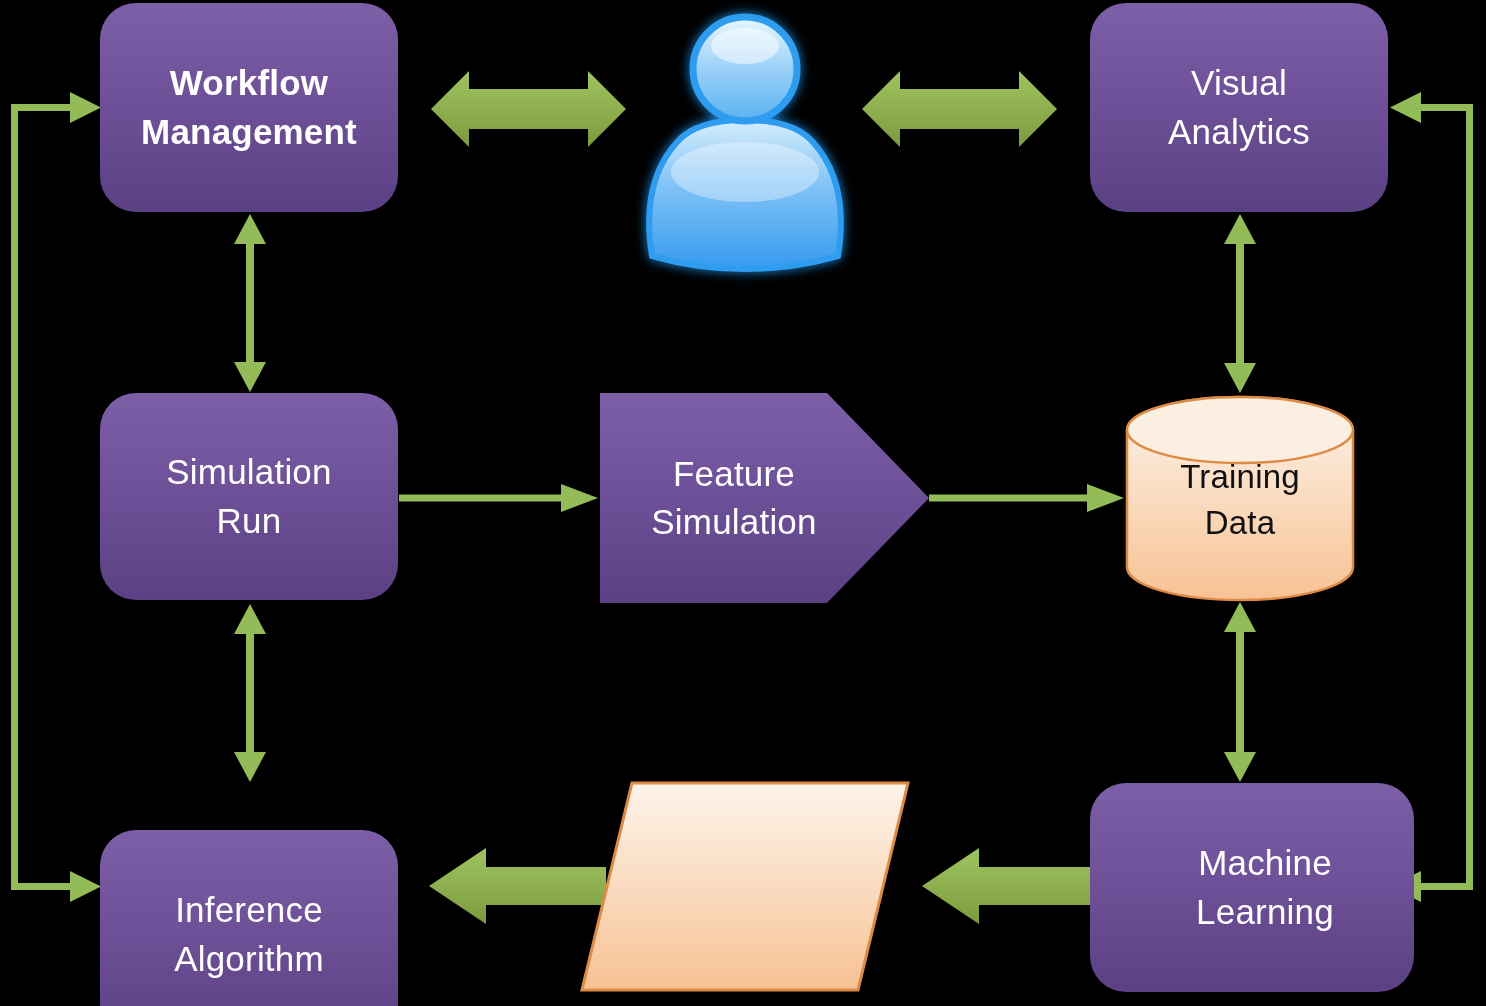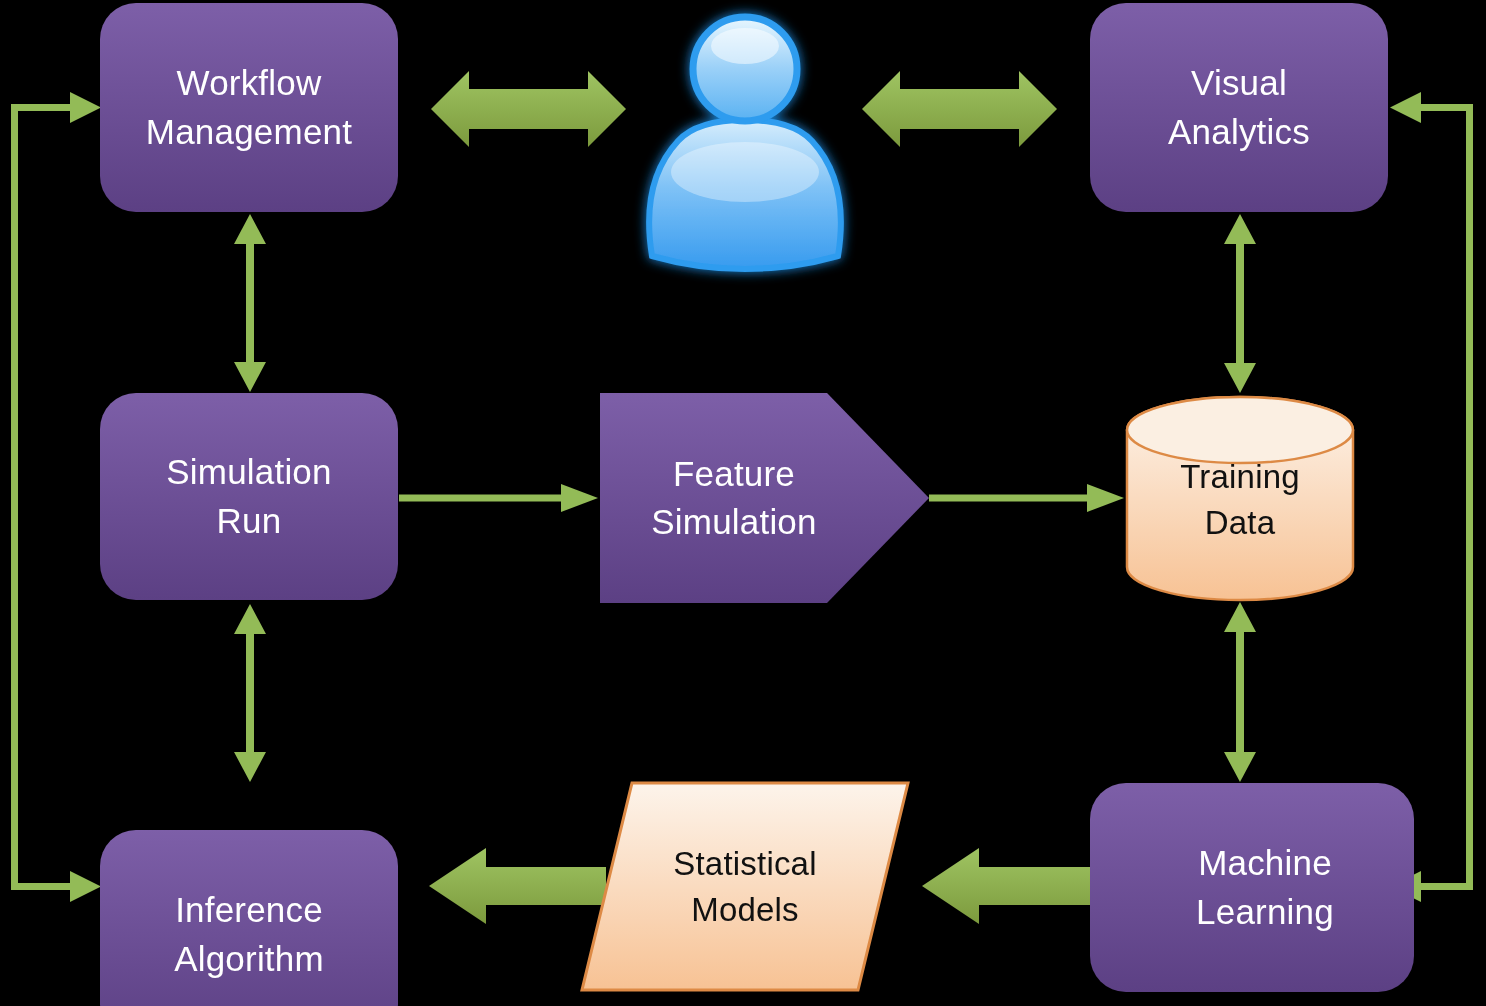--- a/index.html
+++ b/index.html
@@ -122,21 +122,21 @@
     <polygon points="632,783 908,783 858,990 582,990" fill="url(#orangeG)" stroke="#DD8A45" stroke-width="3"></polygon>
 
     <g filter="url(#blueGlow)">
       <path d="M 652,256 Q 640,182 678,141 Q 697,120 745,120 Q 793,120 812,141 Q 850,182 838,256 Q 792,269 745,269 Q 698,269 652,256 Z" fill="url(#bodyG)" stroke="#2D9CEF" stroke-width="6"></path>
       <ellipse cx="745" cy="172" rx="74" ry="30" fill="#FFFFFF" opacity="0.35"></ellipse>
       <circle cx="745" cy="69" r="52" fill="url(#headG)" stroke="#2D9CEF" stroke-width="7"></circle>
       <ellipse cx="745" cy="46" rx="34" ry="18" fill="#FFFFFF" opacity="0.5"></ellipse>
     </g>
   </svg>
 
-  <div class="node" style="left:100px;top:3px;height:209px;">
+  <div class="node" style="left:100px;top:3px;height:209px;font-weight:bold;">
     <span class="label">Workflow
 Management</span>
   </div>
   <div class="node" style="left:1090px;top:3px;height:209px;">
     <span class="label">Visual
 Analytics</span>
   </div>
   <div class="node" style="left:100px;top:393px;height:207px;">
     <span class="label">Simulation
 Run</span>
@@ -151,18 +151,14 @@
   </div>
 
   <div class="shape-label" style="left:600px;top:393px;width:268px;height:210px;">
     <span class="label">Feature
 Simulation</span>
   </div>
   <div class="shape-label" style="left:1127px;top:402px;width:226px;height:196px;">
     <span class="label dark">Training
 Data</span>
   </div>
-  <div class="shape-label" style="left:618px;top:783px;width:254px;height:207px;">
-    <span class="label dark">Statistical
-Models</span>
-  </div>
 
 </div>
 
 </body></html>

